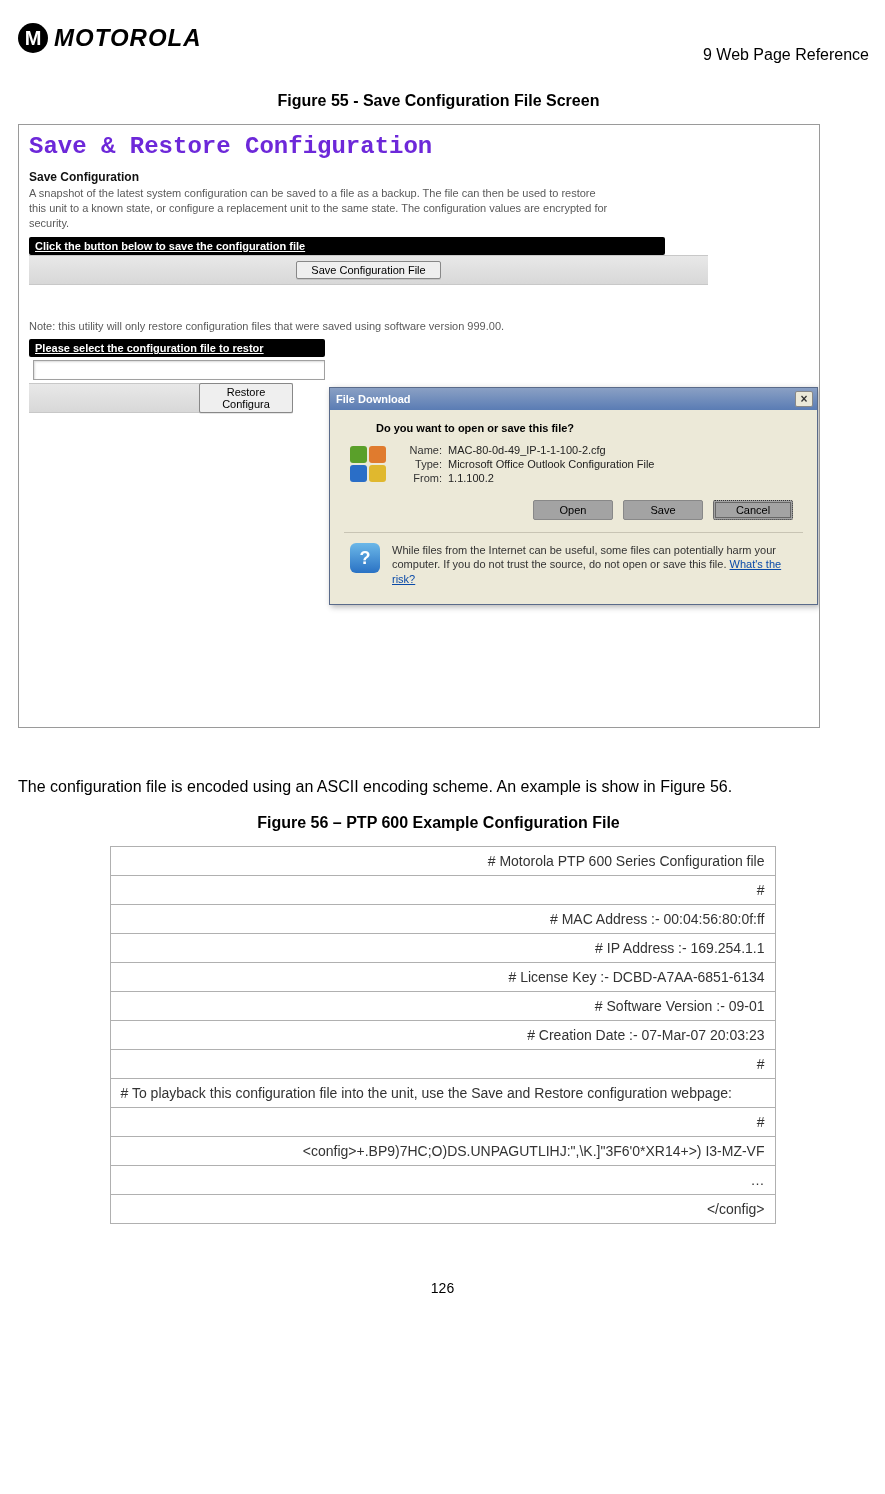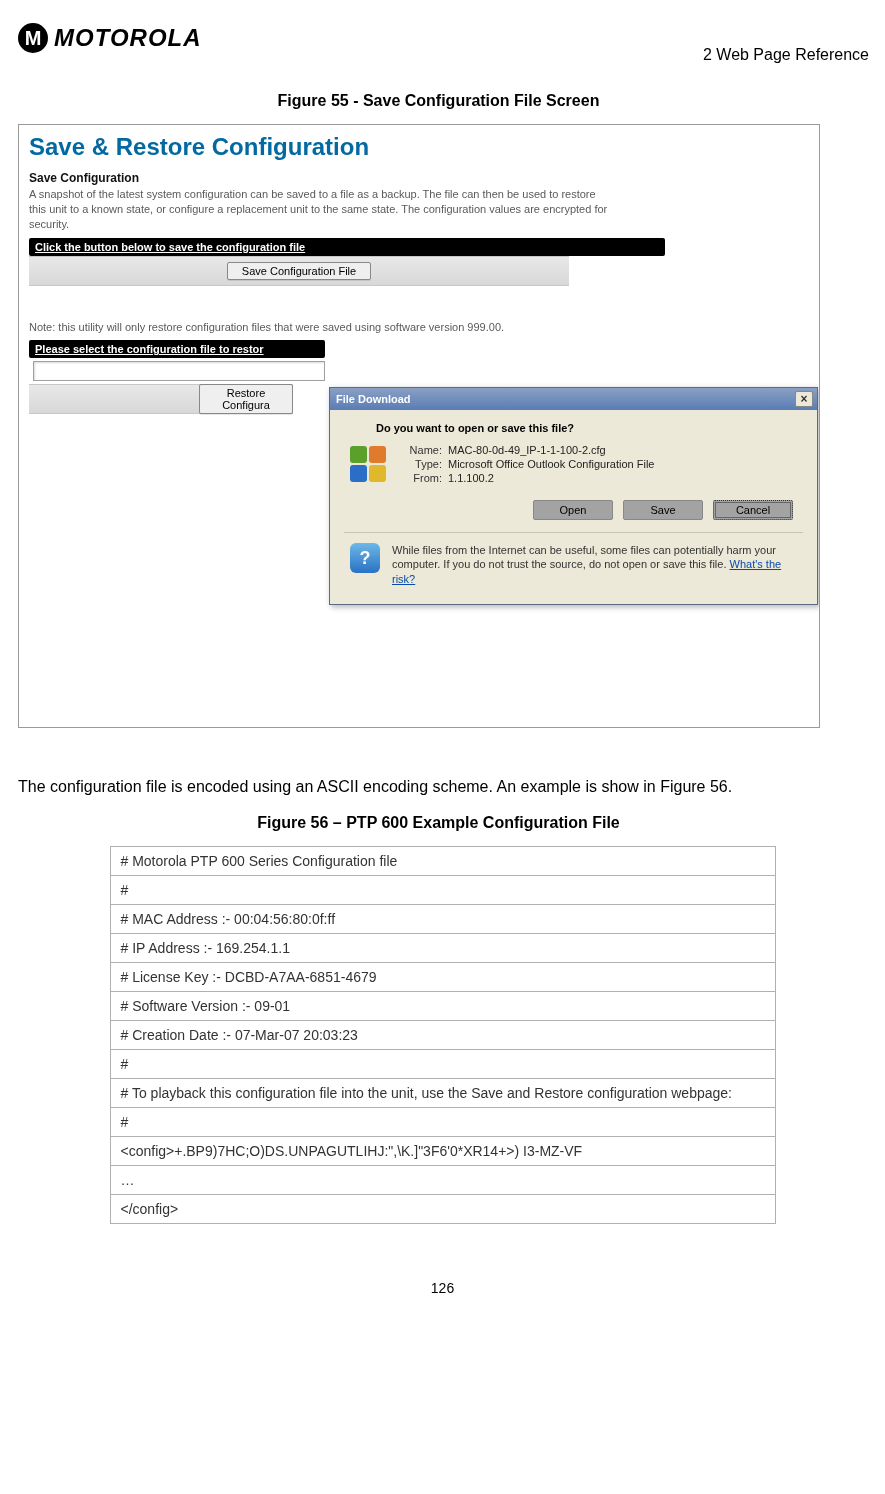--- a/index.html
+++ b/index.html
@@ -61,23 +61,23 @@
     border: 1px solid #9a9a9a;
     margin: 0 48px 0 18px;
     padding: 8px 10px 0 10px;
     width: 802px;
     height: 604px;
     position: relative;
     overflow: hidden;
     background: #fff;
   }
   .screen-h1 {
-    font-family: Liberation Sans, sans-serif;
+    font-family: Liberation Mono, monospace;
     font-size: 24px;
-    color: #0369a1;
+    color: #6d28d9;
     font-weight: bold;
     margin-bottom: 10px;
   }
   .screen-h2 {
     font-family: Verdana, Arial, sans-serif;
     font-size: 12px;
     font-weight: bold;
     color: #111;
     margin: 4px 0 2px 0;
   }
@@ -97,21 +97,21 @@
     font-weight: bold;
     padding: 3px 6px;
     border-radius: 2px;
     width: 636px;
     text-decoration: underline;
   }
   .gray-row {
     background: linear-gradient(#E8E8E8,#D8D8D8);
     border-top: 1px solid #c8c8c8;
     border-bottom: 1px solid #c8c8c8;
-    width: 540px;
+    width: 679px;
     height: 30px;
     display: flex;
     align-items: center;
     justify-content: center;
   }
   .win-button {
     font-family: Tahoma, Arial, sans-serif;
     font-size: 11px;
     background: #efefef;
     border: 1px solid #888;
@@ -231,39 +231,40 @@
     border-collapse: collapse;
     margin: 14px auto 0 auto;
     width: 666px;
   }
   .config-table td {
     border: 1px solid #b0b0b0;
     padding: 6px 10px;
     font-family: Arial, Helvetica, sans-serif;
     font-size: 14px;
     color: #333;
+    text-align: right;
   }
   .page-num {
     text-align: center;
     font-size: 14px;
     margin-top: 56px;
     padding-bottom: 20px;
   }
 </style>
 </head>
 <body>
 
 <div class="header-row">
   <div class="logo-wrap">
     <div class="logo-circle">
         <span class="logo-m">M</span>
       </div>
     <span class="brand-text">MOTOROLA</span>
   </div>
-  <div class="chapter-ref">2 Web Page Reference</div>
+  <div class="chapter-ref">9 Web Page Reference</div>
 </div>
 
 <div class="figure-caption">Figure 55 - Save Configuration File Screen</div>
 
 <div class="screenshot-frame">
   <div class="screen-h1">Save &amp; Restore Configuration</div>
   <div class="screen-h2">Save Configuration</div>
   <div class="screen-p">A snapshot of the latest system configuration can be saved to a file as a backup. The file can then be used to restore this unit to a known state, or configure a replacement unit to the same state. The configuration values are encrypted for security.</div>
   <div class="black-bar">Click the button below to save the configuration file</div>
   <div class="gray-row">
@@ -337,21 +338,21 @@
       <tr>
         <td>#</td>
       </tr>
       <tr>
         <td># MAC Address       :- 00:04:56:80:0f:ff</td>
       </tr>
       <tr>
         <td># IP Address           :- 169.254.1.1</td>
       </tr>
       <tr>
-        <td># License Key         :- DCBD-A7AA-6851-4679</td>
+        <td># License Key         :- DCBD-A7AA-6851-6134</td>
       </tr>
       <tr>
         <td># Software Version  :- 09-01</td>
       </tr>
       <tr>
         <td># Creation Date       :- 07-Mar-07   20:03:23</td>
       </tr>
       <tr>
         <td>#</td>
       </tr>

